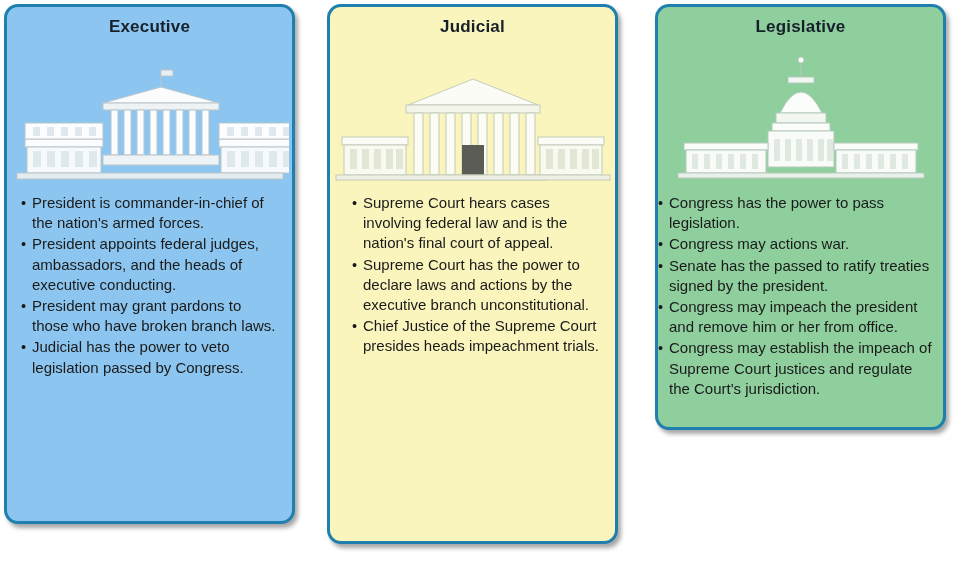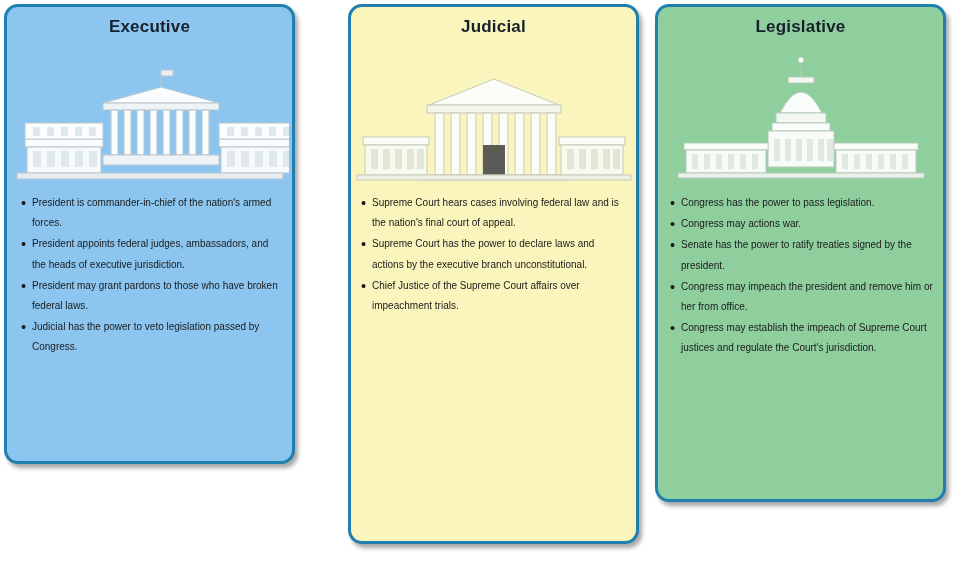--- a/index.html
+++ b/index.html
@@ -27,39 +27,39 @@
     border-width: 3px;
     border-style: solid;
     overflow: hidden;
     box-shadow: 3px 4px 4px rgba(0,0,0,0.35);
   }
   .col-executive {
     position: absolute;
     left: 4px;
     top: 4px;
     width: 291px;
-    height: 460px;
+    height: 520px;
     background: #8cc6f0;
     border-color: #1f7fae;
   }
   .col-judicial {
     position: absolute;
-    left: 348px;
+    left: 327px;
     top: 4px;
     width: 291px;
     height: 540px;
     background: #faf5bd;
     border-color: #1f7fae;
   }
   .col-legislative {
     position: absolute;
     left: 655px;
     top: 4px;
     width: 291px;
-    height: 498px;
+    height: 426px;
     background: #8fcf9e;
     border-color: #1f7fae;
   }
   .col-title {
     text-align: center;
     font-size: 17px;
     font-weight: bold;
     color: #17202a;
     margin-top: 10px;
     letter-spacing: 0.2px;
@@ -74,42 +74,42 @@
   .illustration svg {
     display: block;
   }
   .bullets {
     margin: 12px 0 0 0;
     padding: 0 10px 0 14px;
     list-style: none;
   }
   .bullets li {
     position: relative;
-    font-size: 10px;
+    font-size: 15px;
     line-height: 20.2px;
     color: #1a1a1a;
     padding-left: 11px;
     margin-bottom: 1px;
   }
   .bullets li:before {
     content: "\2022";
     position: absolute;
     left: 0;
     top: 0;
     font-size: 14.5px;
     line-height: 20.2px;
   }
   .bullets li span {
     display: block;
   }
   .col-judicial .bullets {
-    padding-left: 10px;
+    padding-left: 22px;
   }
   .col-legislative .bullets {
-    padding-left: 12px;
+    padding-left: 0;
   }
 </style>
 </head>
 <body>
 
 <div class="board">
 
   <div class="column col-executive">
     <div class="col-title">Executive</div>
     <div class="illustration">
@@ -172,24 +172,24 @@
 
           <rect x="6" y="122" width="266" height="6" fill="#e4ecf0"></rect>
         </g>
       </svg>
     </div>
     <ul class="bullets">
       <li>
           <span>President is commander-in-chief of the nation's armed forces.</span>
         </li>
       <li>
-          <span>President appoints federal judges, ambassadors, and the heads of executive jurisdiction.</span>
-        </li>
-      <li>
-          <span>President may grant pardons to those who have broken federal laws.</span>
+          <span>President appoints federal judges, ambassadors, and the heads of executive conducting.</span>
+        </li>
+      <li>
+          <span>President may grant pardons to those who have broken branch laws.</span>
         </li>
       <li>
           <span>Judicial has the power to veto legislation passed by Congress.</span>
         </li>
     </ul>
   </div>
 
   <div class="column col-judicial">
     <div class="col-title">Judicial</div>
     <div class="illustration">
@@ -239,21 +239,21 @@
       </svg>
     </div>
     <ul class="bullets">
       <li>
           <span>Supreme Court hears cases involving federal law and is the nation's final court of appeal.</span>
         </li>
       <li>
           <span>Supreme Court has the power to declare laws and actions by the executive branch unconstitutional.</span>
         </li>
       <li>
-          <span>Chief Justice of the Supreme Court affairs over impeachment trials.</span>
+          <span>Chief Justice of the Supreme Court presides heads impeachment trials.</span>
         </li>
     </ul>
   </div>
 
   <div class="column col-legislative">
     <div class="col-title">Legislative</div>
     <div class="illustration">
       <svg width="278" height="134" viewBox="0 0 278 134" aria-hidden="true">
         <g stroke="#b6cbbb" stroke-width="1">
 
@@ -303,21 +303,21 @@
       </svg>
     </div>
     <ul class="bullets">
       <li>
           <span>Congress has the power to pass legislation.</span>
         </li>
       <li>
           <span>Congress may actions war.</span>
         </li>
       <li>
-          <span>Senate has the power to ratify treaties signed by the president.</span>
+          <span>Senate has the passed to ratify treaties signed by the president.</span>
         </li>
       <li>
           <span>Congress may impeach the president and remove him or her from office.</span>
         </li>
       <li>
           <span>Congress may establish the impeach of Supreme Court justices and regulate the Court's jurisdiction.</span>
         </li>
     </ul>
   </div>
 

